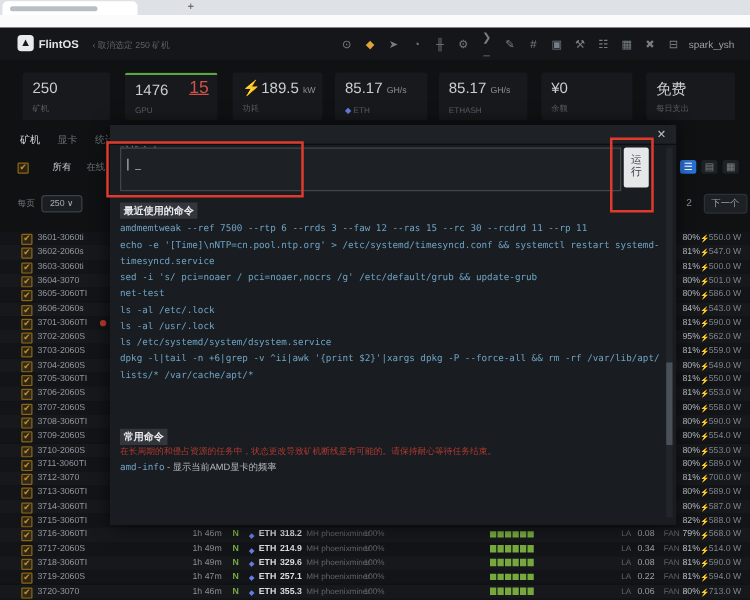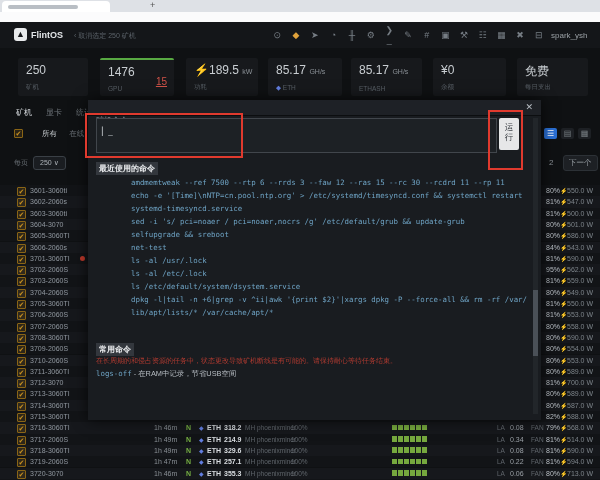--- a/index.html
+++ b/index.html
@@ -17,21 +17,21 @@
   #brand{position:absolute;left:31px;top:8px;color:#e2e5e8;font-size:9px;font-weight:bold;}
   #crumb{position:absolute;left:74px;top:9px;color:#5c6océ;color:#5c636a;font-size:7px;}
   #icons{position:absolute;left:272px;top:6px;width:272px;height:14px;display:flex;gap:8px;align-items:center;}
   #icons span{color:#767d84;font-size:9px;width:11px;text-align:center;}
   #icons span.orange{color:#e0a23b;}
   #user{position:absolute;left:551px;top:9px;color:#9aa0a5;font-size:8px;}
   
   .card{position:absolute;top:58px;height:38px;background:#17191c;border-radius:2px;}
   .card .val{position:absolute;left:8px;top:5px;font-size:12px;color:#c9ced2;white-space:nowrap;}
   .card .val small{font-size:7px;color:#8a9096;}
-  .card .extra{position:absolute;right:7px;top:16px;font-size:10px;color:#d05248;text-decoration:underline;}
+  .card .extra{position:absolute;right:7px;top:1px;font-size:14px;color:#d05248;text-decoration:underline;}
   .card .lbl{position:absolute;left:8px;bottom:4px;font-size:6.5px;color:#585f66;white-space:nowrap;}
   .card.green{border-top:2px solid #58a942;height:36px;}
   .bolt{color:#4a9fd4;}
   .dia{color:#627ee0;}
   
   #tabs span{font-size:8px;margin-right:14px;color:#6a7076;}
   #tabs span.active{color:#d8dce0;}
   #views{position:absolute;left:544px;top:128px;display:flex;gap:4px;}
   #views span{width:13px;height:11px;font-size:8px;line-height:11px;text-align:center;color:#7a8186;background:#1d2024;border-radius:2px;}
   #views span.active{background:#2a6fd4;color:#fff;}
@@ -71,21 +71,21 @@
   #mhead{position:absolute;left:0;top:0;width:453px;height:15px;background:#1e2126;border-bottom:1px solid #0c0e10;}
   #mtitle{position:absolute;left:8px;top:15px;color:#8a9199;font-size:8px;}
   #mclose{position:absolute;right:8px;top:2px;color:#b9bfc5;font-size:9px;}
   #cmdinput{position:absolute;left:8px;top:18px;width:399px;height:33px;background:#1d2125;border:1px solid #41464c;}
   #cursor{position:absolute;left:5px;top:8px;color:#c9ced2;font-size:8px;}
   #runbtn{position:absolute;left:411px;top:18px;width:20px;height:32px;background:#e6e7e8;border-radius:2px;color:#3a3f44;font-size:8.5px;text-align:center;line-height:10px;padding-top:4px;box-sizing:border-box;}
   #mscroll{position:absolute;right:3px;top:18px;width:5px;height:296px;background:#22262a;}
   #mthumb{position:absolute;left:0;top:172px;width:5px;height:66px;background:#4a5057;}
   .sechead{position:absolute;left:8px;font-size:8px;font-weight:bold;color:#e8eaec;background:#33373d;padding:1px 3px;}
   #cmdlist{position:absolute;left:8px;top:76px;width:432px;font-family:"DejaVu Sans Mono",monospace;font-size:7.4px;line-height:13px;color:#6ea3c4;}
-  #cmdlist div{white-space:pre-wrap;word-break:break-all;margin-left:35px;}
+  #cmdlist div{white-space:pre-wrap;word-break:break-all;}
   #warn{position:absolute;left:8px;top:256px;font-size:7px;color:#b03a30;white-space:nowrap;}
   #commonlist{position:absolute;left:8px;top:267px;width:432px;font-size:7.4px;line-height:13px;}
   #commonlist .cc{color:#6ea3c4;font-family:"DejaVu Sans Mono",monospace;}
   #commonlist .cd{color:#b6bcc2;}
   
   .annot{position:absolute;border:2px solid #e03a2e;z-index:20;}
   #annot1{left:85px;top:113px;width:154px;height:41px;}
   #annot2{left:488px;top:110px;width:31px;height:56px;}
 </style>
 </head>
@@ -461,31 +461,30 @@
   </div>
   <div id="cmdinput">
     <span id="cursor">▏_</span>
   </div>
   <div id="runbtn">运<br>行</div>
   <div class="sechead" style="top:62px;">最近使用的命令</div>
   <div id="cmdlist">
       <div>amdmemtweak --ref 7500 --rtp 6 --rrds 3 --faw 12 --ras 15 --rc 30 --rcdrd 11 --rp 11</div>
       <div>echo -e '[Time]\nNTP=cn.pool.ntp.org' &gt; /etc/systemd/timesyncd.conf &amp;&amp; systemctl restart systemd-timesyncd.service</div>
       <div>sed -i 's/ pci=noaer / pci=noaer,nocrs /g' /etc/default/grub &amp;&amp; update-grub</div>
-      <div>selfupgrade &amp;&amp; sreboot</div>
       <div>net-test</div>
+      <div>ls -al /etc/.lock</div>
       <div>ls -al /usr/.lock</div>
-      <div>ls -al /etc/.lock</div>
-      <div>ls /etc/default/system/dsystem.service</div>
+      <div>ls /etc/systemd/system/dsystem.service</div>
       <div>dpkg -l|tail -n +6|grep -v ^ii|awk '{print $2}'|xargs dpkg -P --force-all &amp;&amp; rm -rf /var/lib/apt/lists/* /var/cache/apt/*</div>
     </div>
   <div class="sechead" style="top:243px;">常用命令</div>
   <div id="warn">在长周期的和侵占资源的任务中，状态更改导致矿机断线是有可能的。请保持耐心等待任务结束。</div>
   <div id="commonlist">
-      <div><span class="cc">logs-off</span><span class="cd"> - 在RAM中记录，节省USB空间</span></div>
+      <div><span class="cc">amd-info</span><span class="cd"> - 显示当前AMD显卡的频率</span></div>
     </div>
   <div id="mscroll">
       <div id="mthumb"></div>
     </div>
 </div>
 
 <div id="annot1" class="annot"></div>
 <div id="annot2" class="annot"></div>
 
 </body></html>

